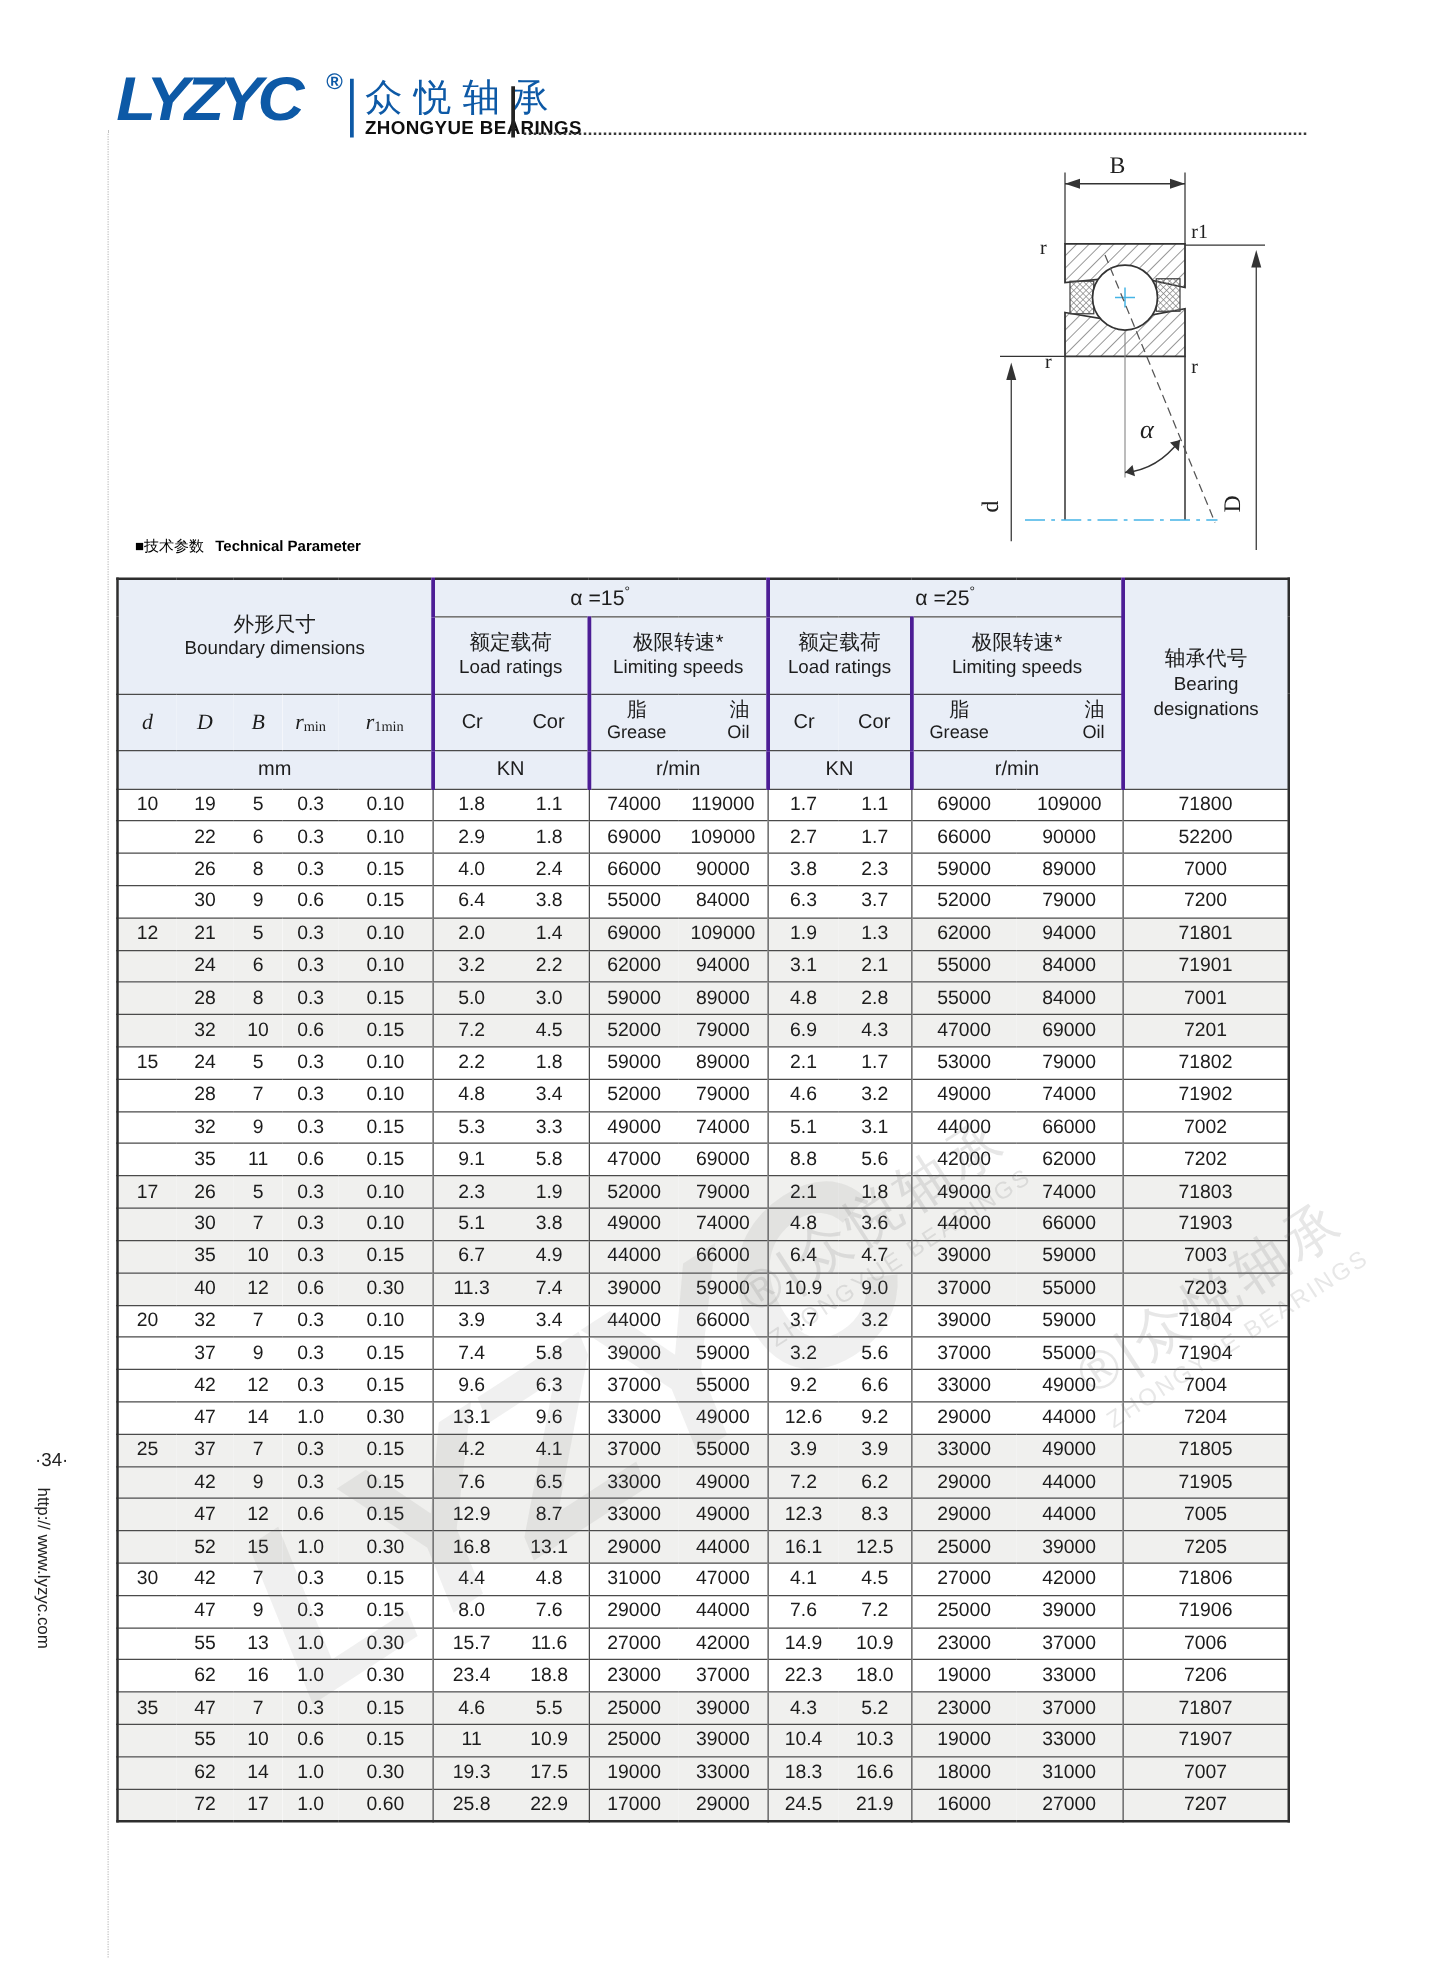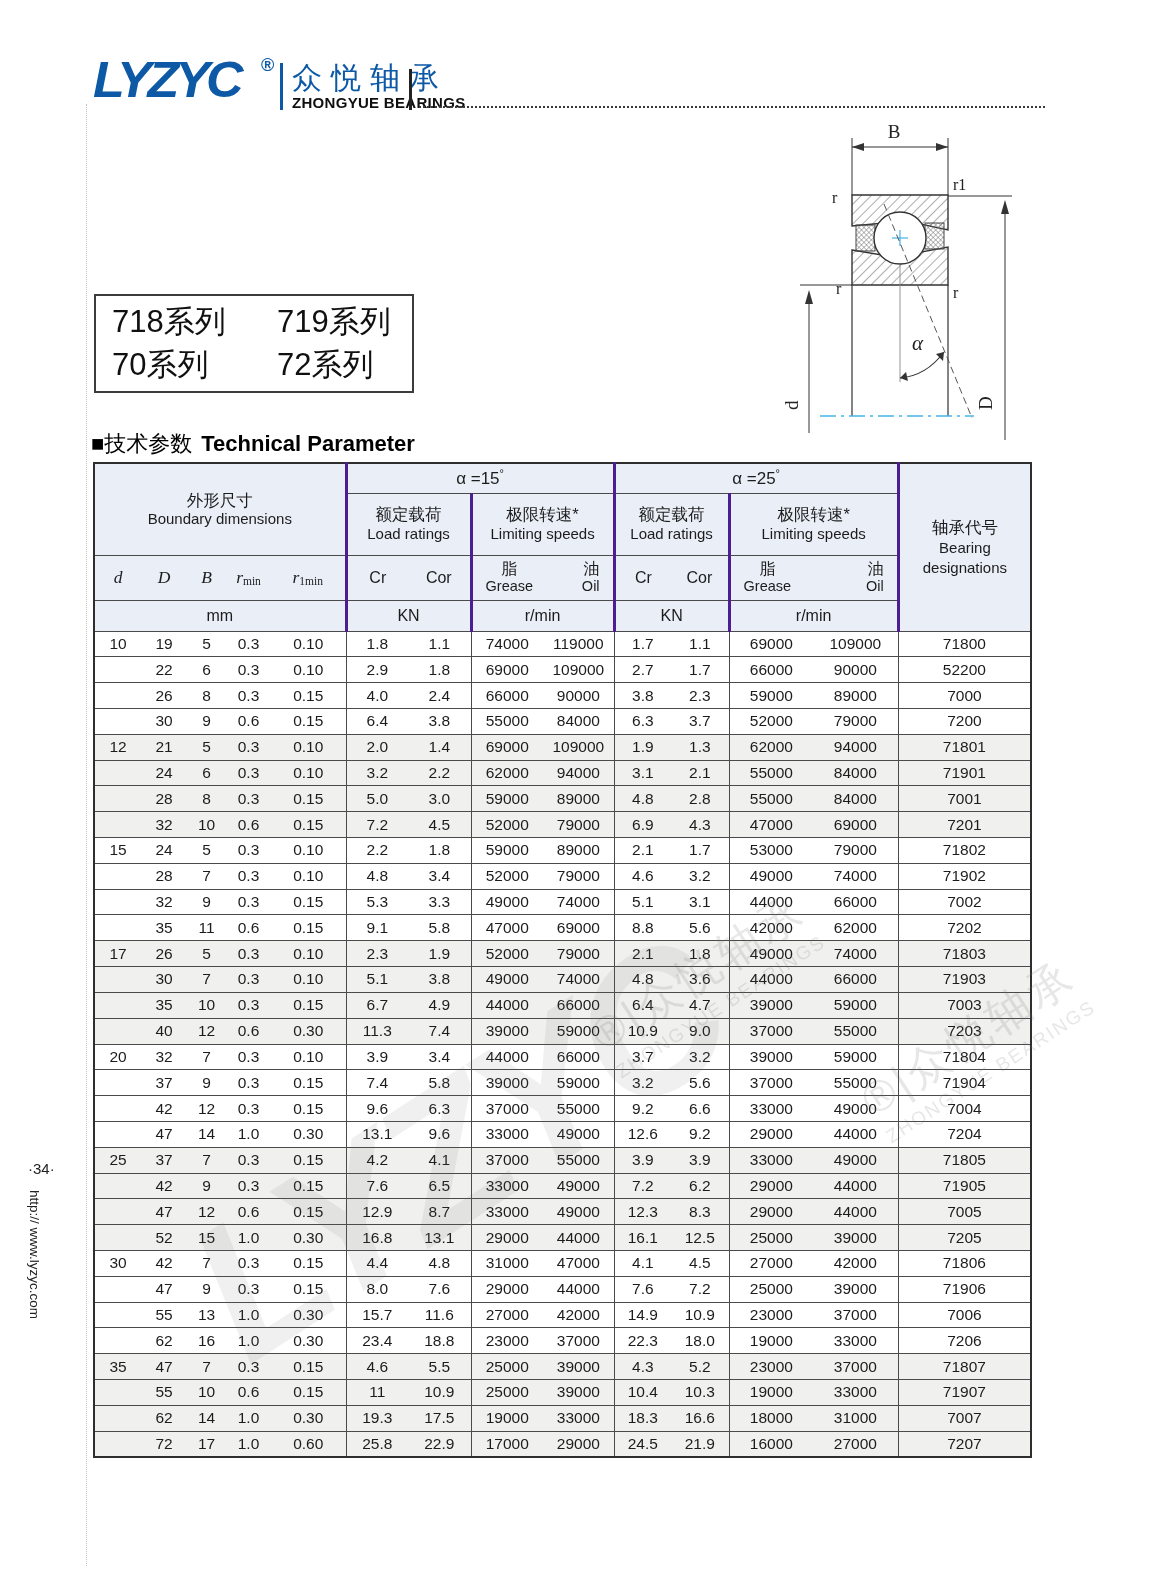--- a/index.html
+++ b/index.html
@@ -19,21 +19,21 @@
   .logo-bar2 { position:absolute; left:409px; top:69px; width:3px; height:41px; background:#222; }
   .leader { position:absolute; left:419px; top:92px; width:626px; height:16px;
     border-bottom:2px dotted #3a3a3a; }
   .margin-dots { position:absolute; left:86px; top:104px; height:1462px; border-left:1px dotted #c2c2c2; }
   
   .series-box { position:absolute; left:94px; top:294px; width:320px; height:99px;
     border:2px solid #3c3c3c; display:grid; grid-template-rows:1fr 1fr;
     padding:4px 16px; align-items:center; }
   .series-line { display:grid; grid-template-columns:165px auto; font-size:31px; color:#101010; white-space:nowrap; }
   
-  .section-heading { position:absolute; left:91px; top:429px; font-size:22px; color:#000; white-space:nowrap; }
+  .section-heading { position:absolute; left:108px; top:429px; font-size:12px; color:#000; white-space:nowrap; }
   .section-heading .en { font-weight:bold; margin-left:9px; }
   
   table.tech { position:absolute; left:93px; top:462px; width:937px; border-collapse:collapse;
     table-layout:fixed; border:2px solid #2e2e2e; }
   table.tech th, table.tech td { font-weight:normal; text-align:center; vertical-align:middle;
     padding:0; overflow:hidden; color:#1c1c1c; }
   thead th, thead td { background:#e9eef7; }
   .bl { border-left:3px solid #4c1d95; }
   .bb { border-bottom:1px solid #4a4a4a; }
   .hr1 { height:30px; font-size:17px; }
@@ -134,30 +134,20 @@
     <line x1="140" y1="147" x2="140" y2="264" stroke="#888" stroke-width="0.9"></line>
     <line x1="124" y1="86" x2="212" y2="300" stroke="#555" stroke-width="1" stroke-dasharray="7 4"></line>
     <path d="M140,260 Q166,258 184,234" fill="none" stroke="#333" stroke-width="1.1"></path>
     <polygon points="140,260 146,254 148,263" fill="#333"></polygon>
     <polygon points="184,234 176,236 183,243" fill="#333"></polygon>
     <text x="152" y="232" font-size="21" font-style="italic" fill="#222" font-family="Liberation Serif,serif">α</text>
 
     <line x1="60" y1="298" x2="214" y2="298" stroke="#45b4e6" stroke-width="1.3" stroke-dasharray="16 5 3 5"></line>
   </svg>
 
-  <div class="series-box">
-    <div class="series-line">
-      <span>718系列</span>
-      <span>719系列</span>
-    </div>
-    <div class="series-line">
-      <span>70系列</span>
-      <span>72系列</span>
-    </div>
-  </div>
 
   <div class="section-heading">
     <span class="cn">■技术参数</span><span class="en">Technical Parameter</span>
   </div>
 
   <table class="tech">
     <colgroup>
       <col style="width:47px">
         <col style="width:46px">
         <col style="width:39px">

